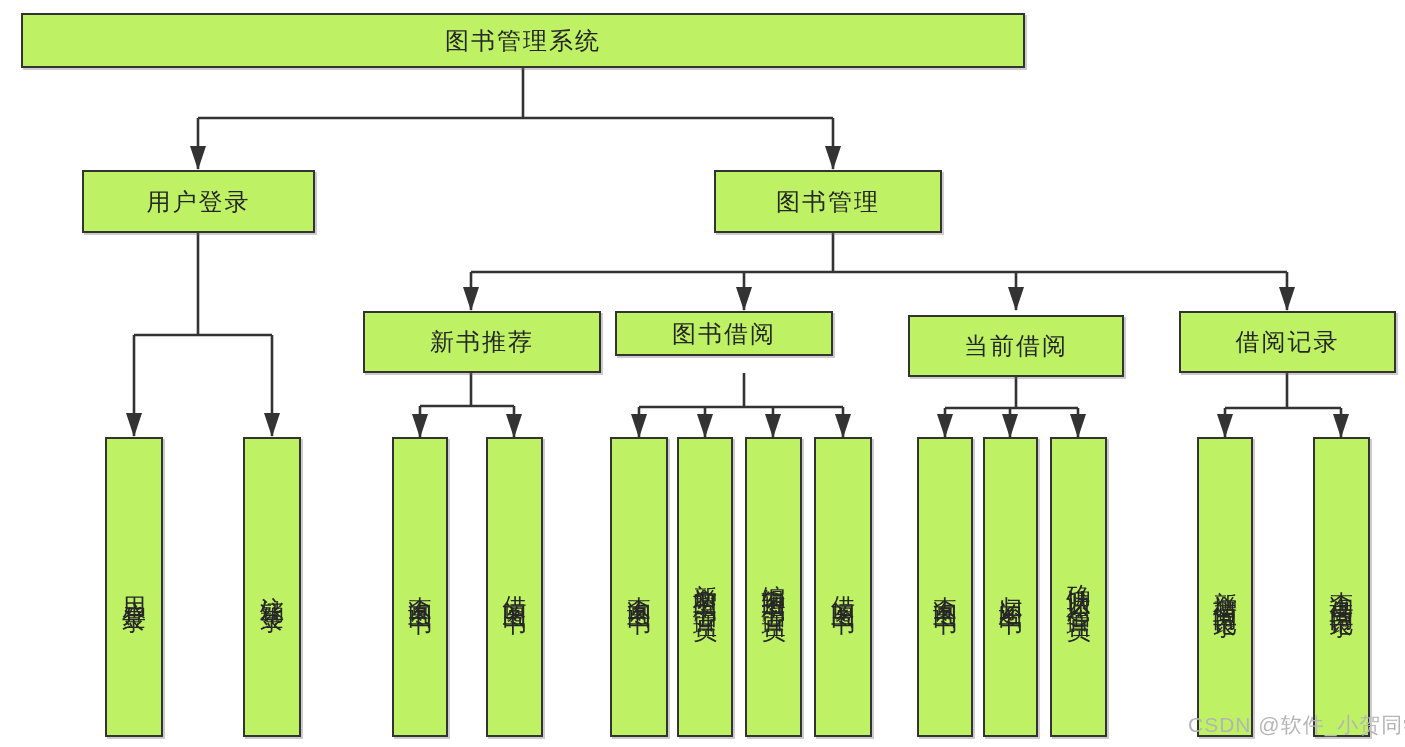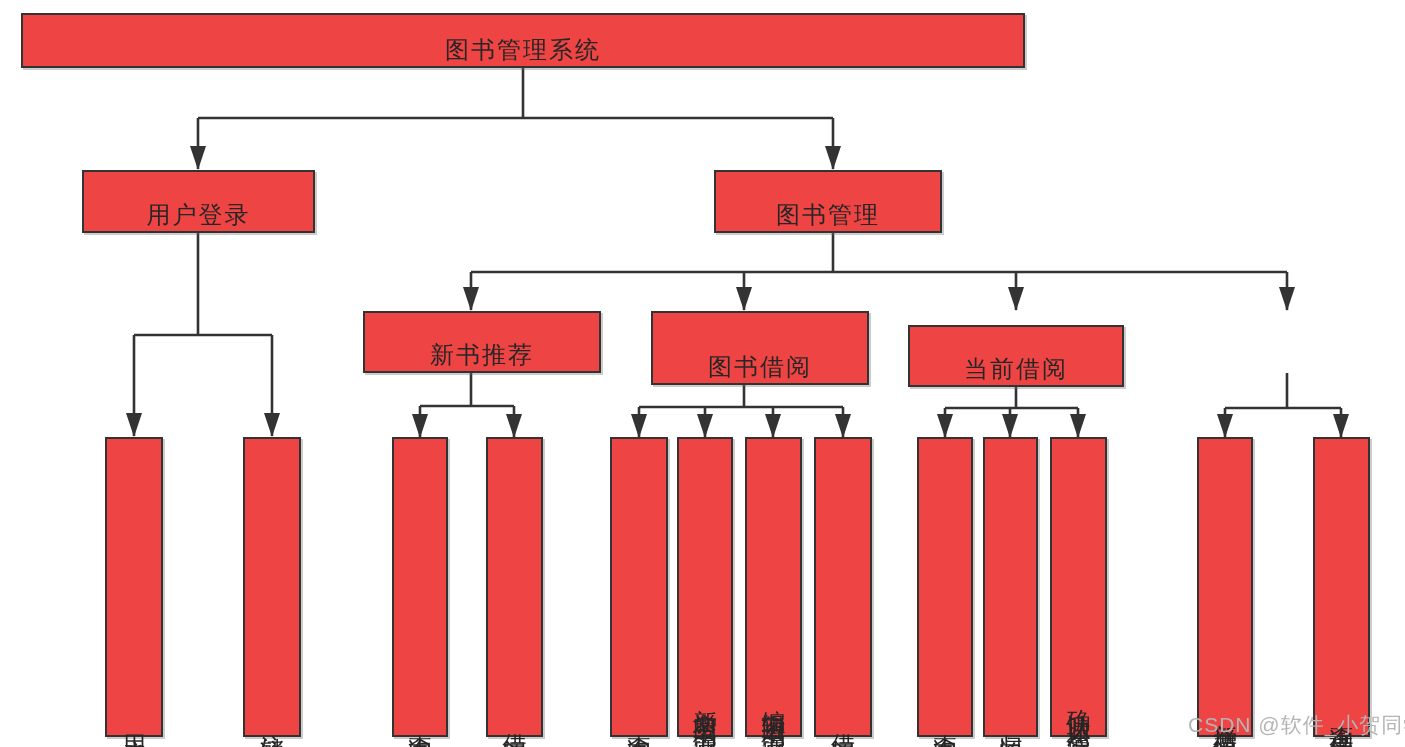--- a/index.html
+++ b/index.html
@@ -12,25 +12,25 @@
     overflow: hidden;
   }
   #connectors {
     position: absolute;
     left: 0; top: 0;
     width: 1405px; height: 747px;
   }
   .box {
     position: absolute;
     box-sizing: border-box;
-    background: #ef4444;
+    background: #bef264;
     border: 2.5px solid #333333;
     box-shadow: 2px 2px 0 rgba(110,110,110,0.35);
     display: flex;
-    align-items: flex-end;
+    align-items: center;
     justify-content: center;
   }
   .box span {
     font-size: 24px;
     letter-spacing: 2px;
     color: #262626;
     white-space: nowrap;
   }
   .v span {
     writing-mode: vertical-rl;
@@ -104,25 +104,28 @@
   <div class="box h" style="left:82px; top:170px; width:233px; height:63px">
     <span>用户登录</span>
   </div>
   <div class="box h" style="left:714px; top:170px; width:228px; height:63px">
     <span>图书管理</span>
   </div>
 
   <div class="box h" style="left:363px; top:311px; width:238px; height:62px">
     <span>新书推荐</span>
   </div>
-  <div class="box h" style="left:651px; top:311px; width:218px; height:74px">
+  <div class="box h" style="left:615px; top:311px; width:218px; height:45px">
     <span>图书借阅</span>
   </div>
-  <div class="box h" style="left:908px; top:325px; width:216px; height:62px">
+  <div class="box h" style="left:908px; top:315px; width:216px; height:62px">
     <span>当前借阅</span>
+  </div>
+  <div class="box h" style="left:1179px; top:311px; width:217px; height:62px">
+    <span>借阅记录</span>
   </div>
 
   <div class="box v" style="left:105px; top:437px; width:58px; height:300px">
     <span>用户登录</span>
   </div>
   <div class="box v" style="left:243px; top:437px; width:58px; height:300px">
     <span>注销登录</span>
   </div>
 
   <div class="box v" style="left:392px; top:437px; width:56px; height:300px">

